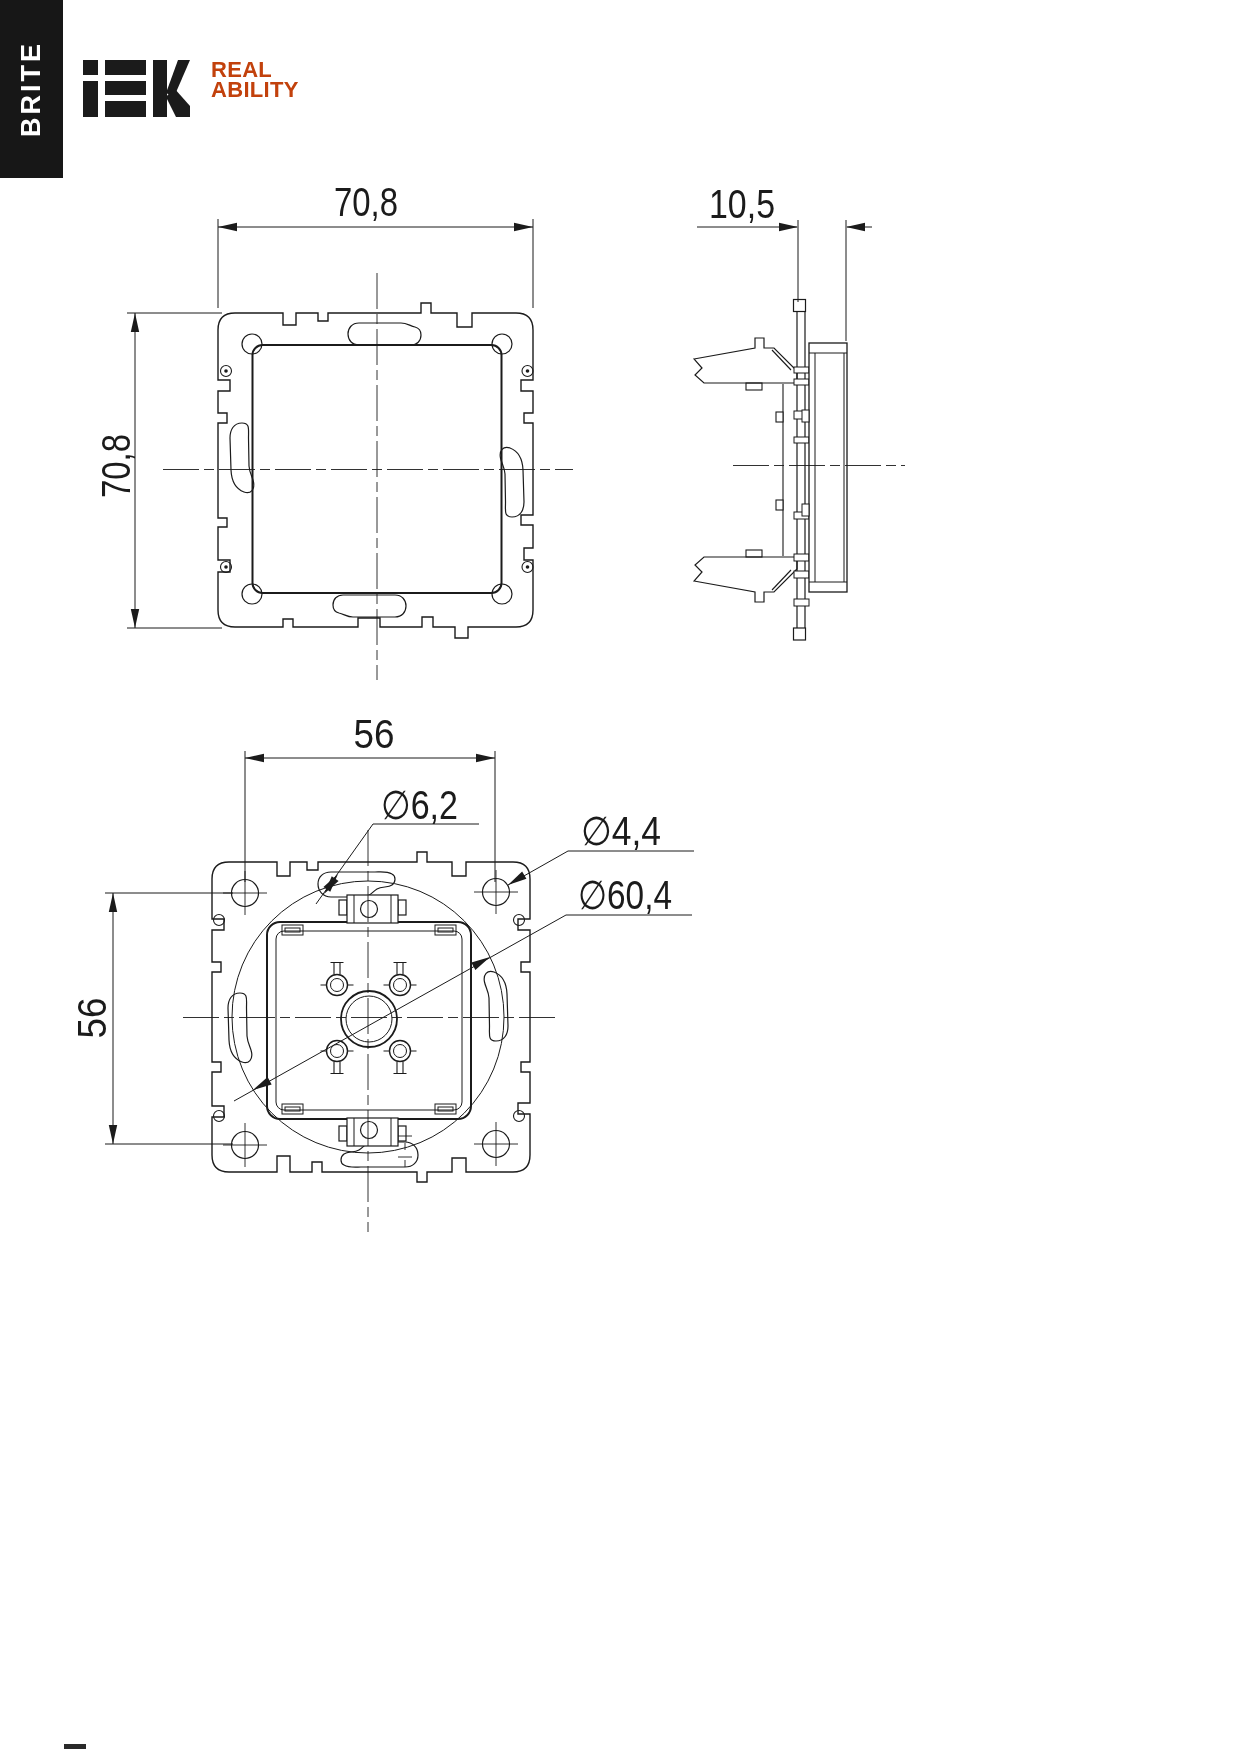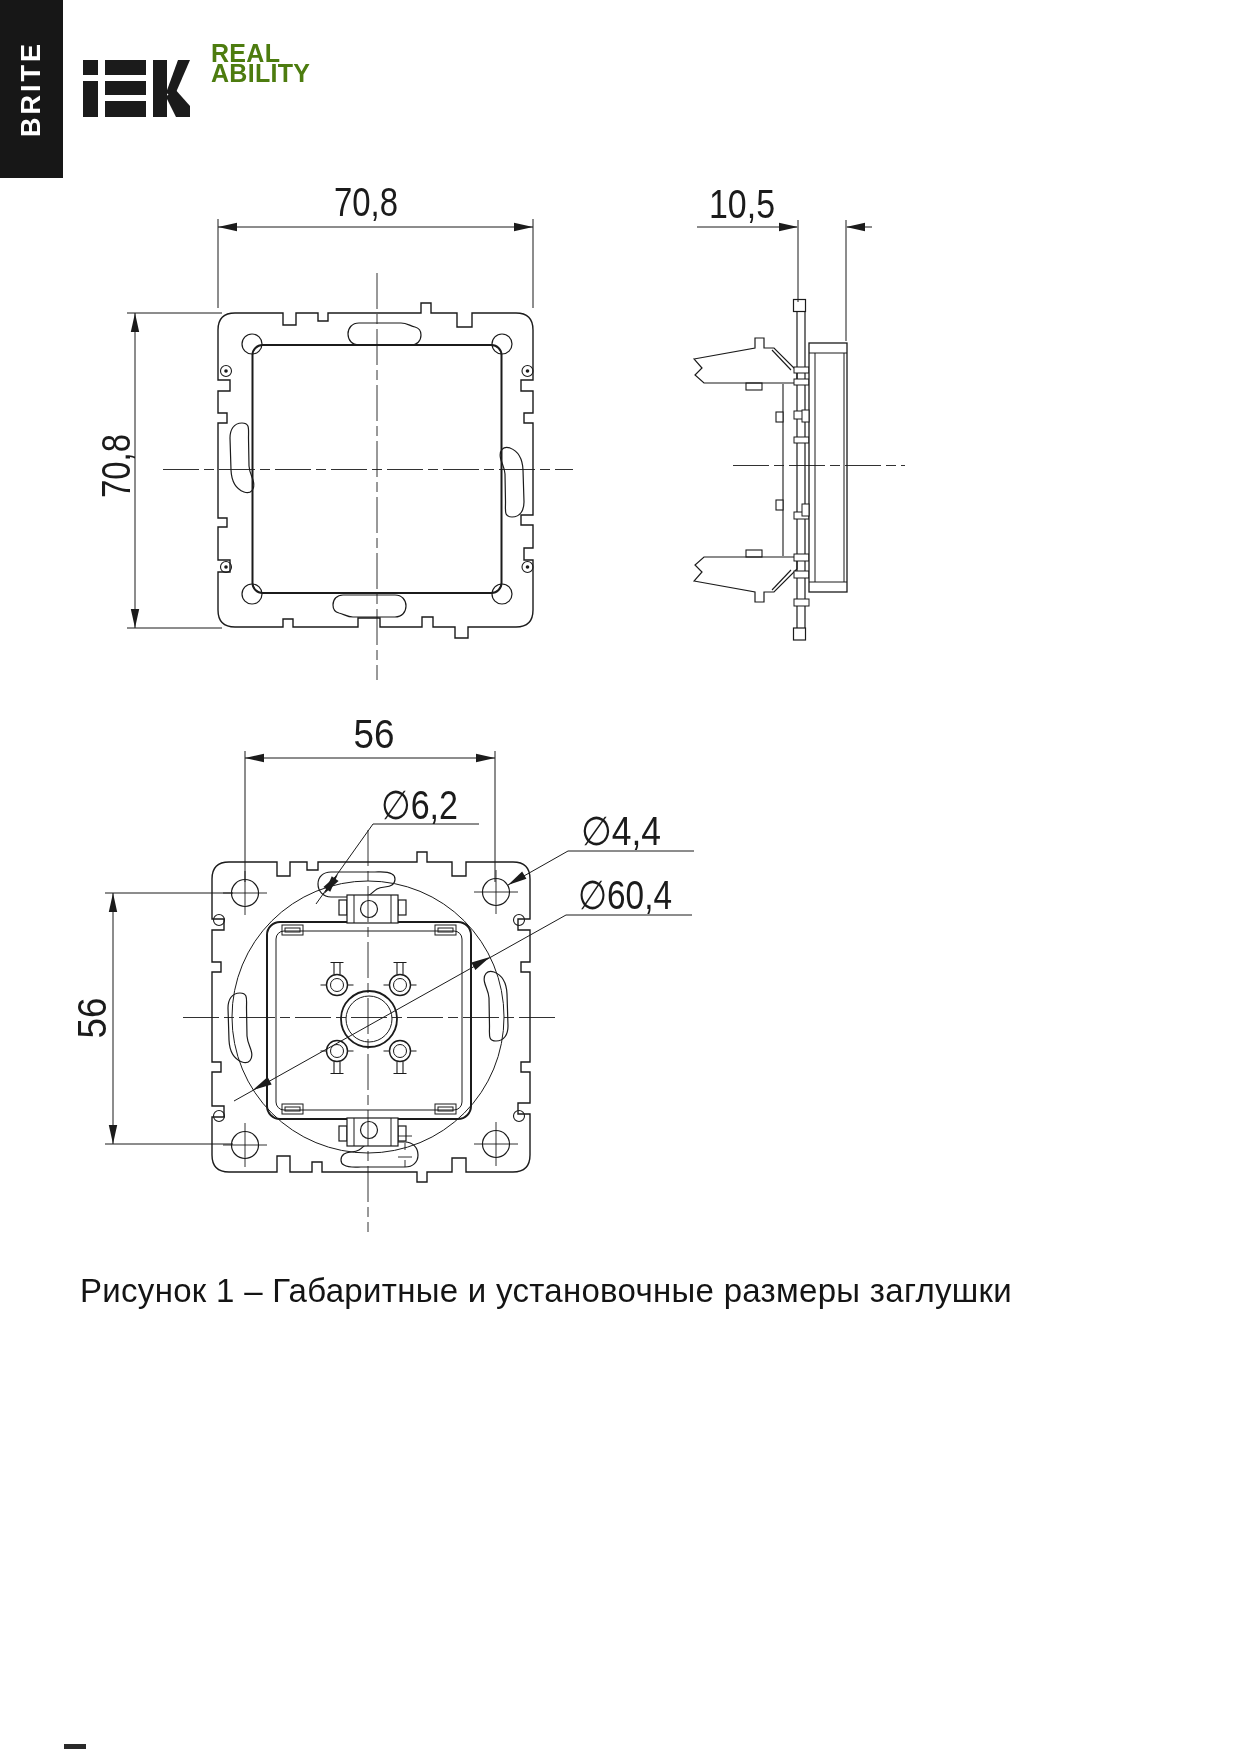--- a/index.html
+++ b/index.html
@@ -10,21 +10,21 @@
   .abs{position:absolute;}
   #brand-bar{
     left:0;top:0;width:63px;height:178px;background:#171717;
     display:flex;align-items:center;justify-content:center;
   }
   #brand-bar span{
     writing-mode:vertical-rl;transform:rotate(180deg);
     color:#ffffff;font-size:27px;font-weight:700;letter-spacing:3px;
   }
   #logo-tagline{
-    left:211px;top:44px;color:#4d7c0f;font-weight:700;font-size:25px;line-height:19.5px;
+    left:211px;top:60px;color:#c2410c;font-weight:700;font-size:22px;line-height:19.5px;
     letter-spacing:.3px;
   }
   #figure-caption{
     left:80px;top:1272px;color:#141414;font-size:33px;letter-spacing:.3px;white-space:nowrap;
   }
   svg .ln{stroke:#1b1b1b;fill:none;}
   svg text{font-family:"Liberation Sans","DejaVu Sans",sans-serif;fill:#1b1b1b;}
   .dimtxt{font-size:40px;}
 </style>
 </head>
@@ -287,14 +287,13 @@
         <path class="ln" stroke-width="1" d="M566 915 H692 M566 915 L234 1101"></path>
         <use href="#arr" transform="translate(490,957) rotate(151)"></use>
         <use href="#arr" transform="translate(253,1090) rotate(-29)"></use>
         <text class="dimtxt" x="578" y="909" textLength="94" lengthAdjust="spacingAndGlyphs">∅60,4</text>
       </g>
     </g>
 
     <rect x="64" y="1744" width="22" height="5" fill="#2a2a2a"></rect>
   </svg>
 
-  <div id="figure-caption" class="abs">Рисунок 1 – Габаритные и установочные размеры заглушки</div>
 </div>
 
 </body></html>

